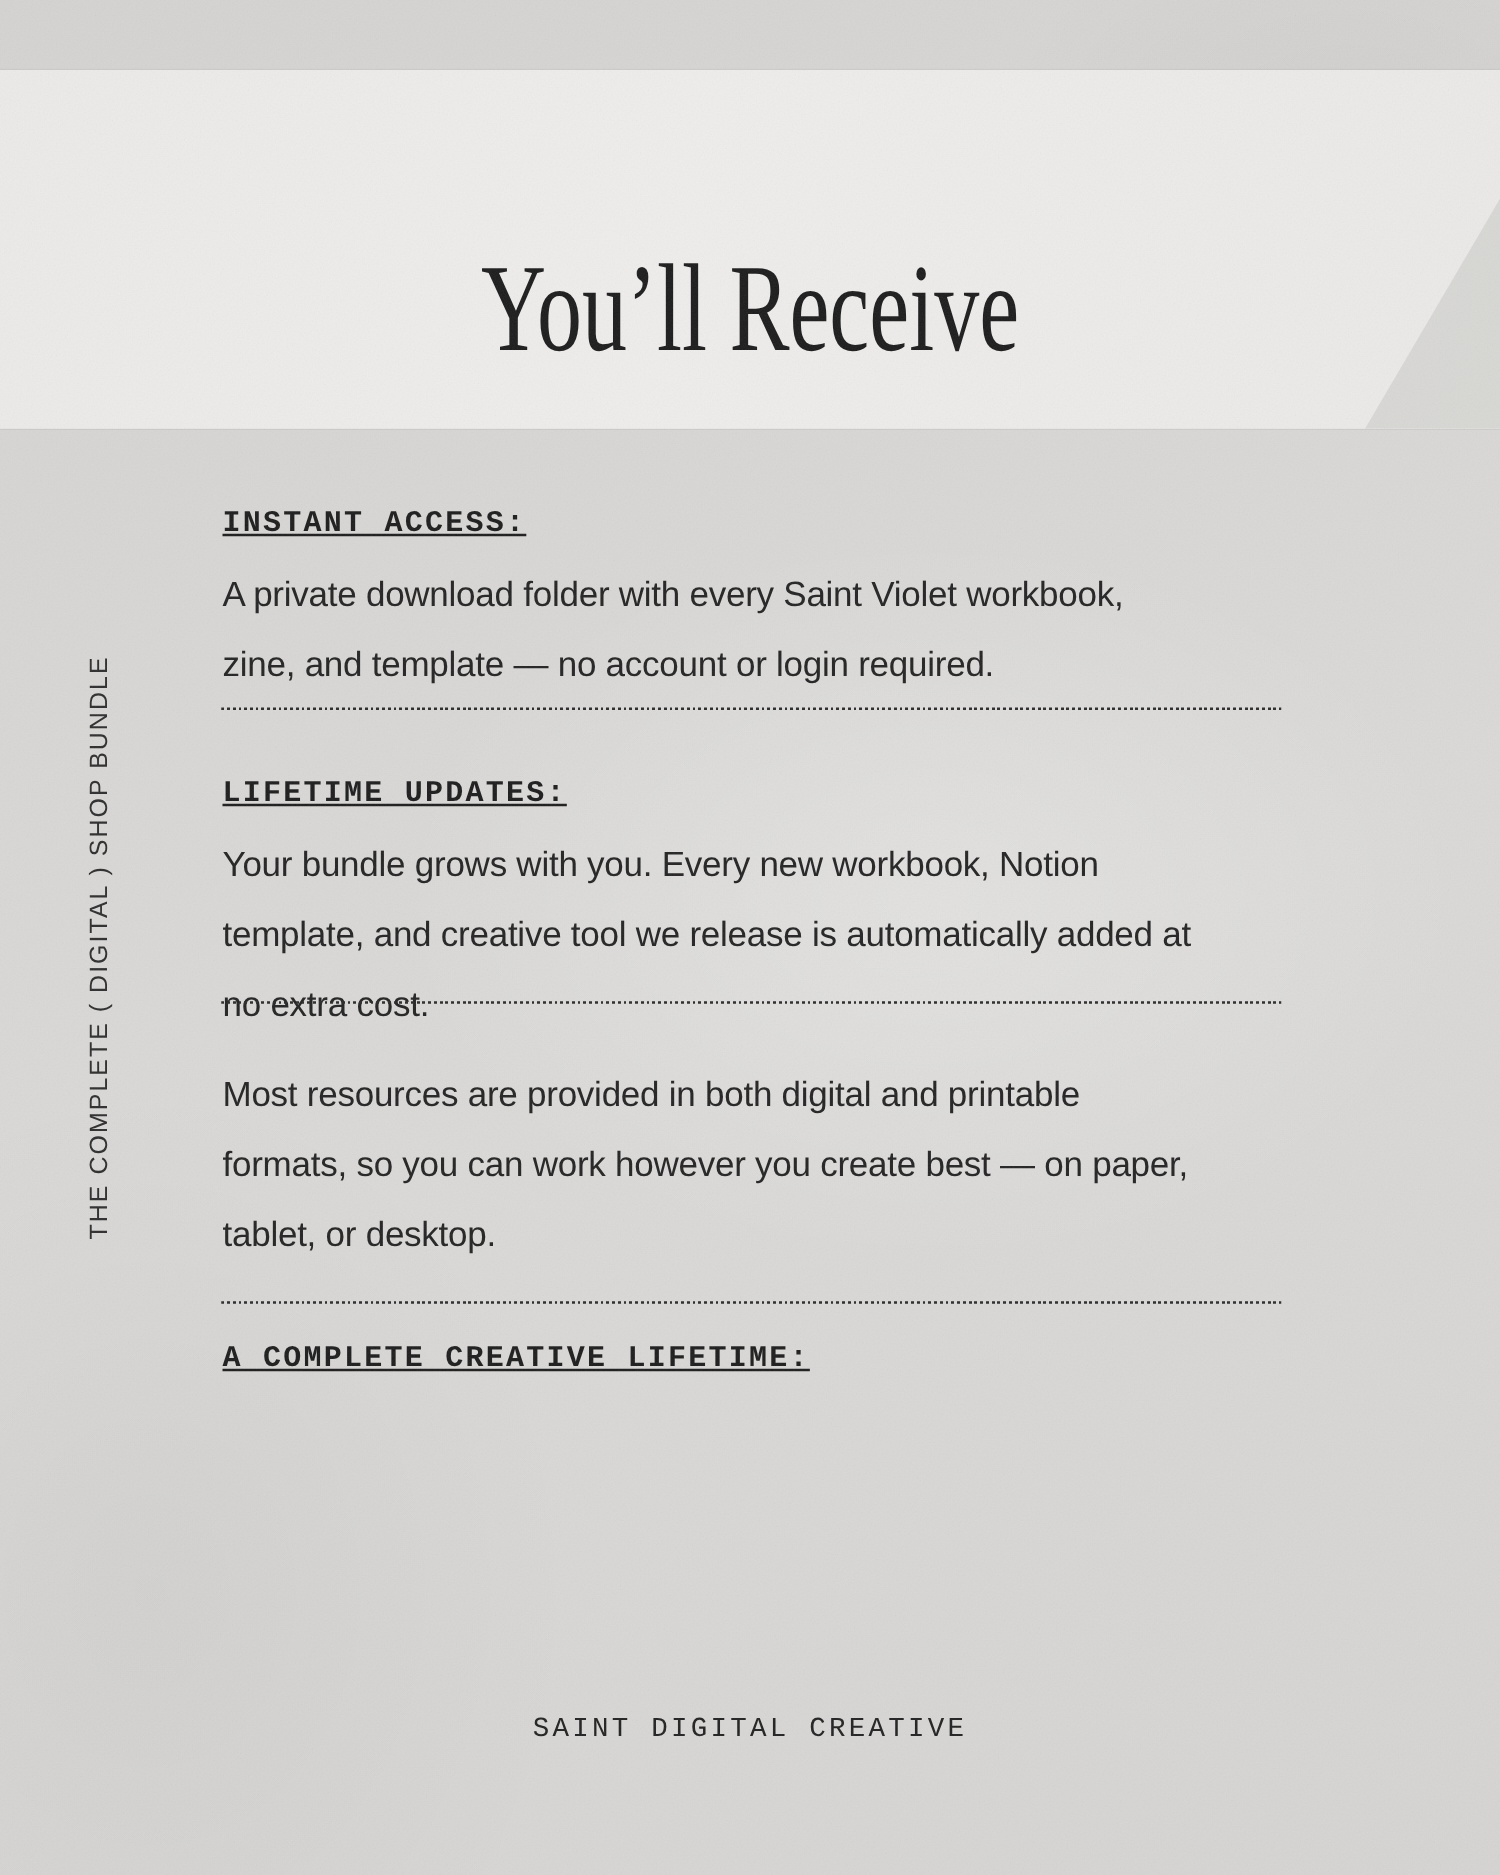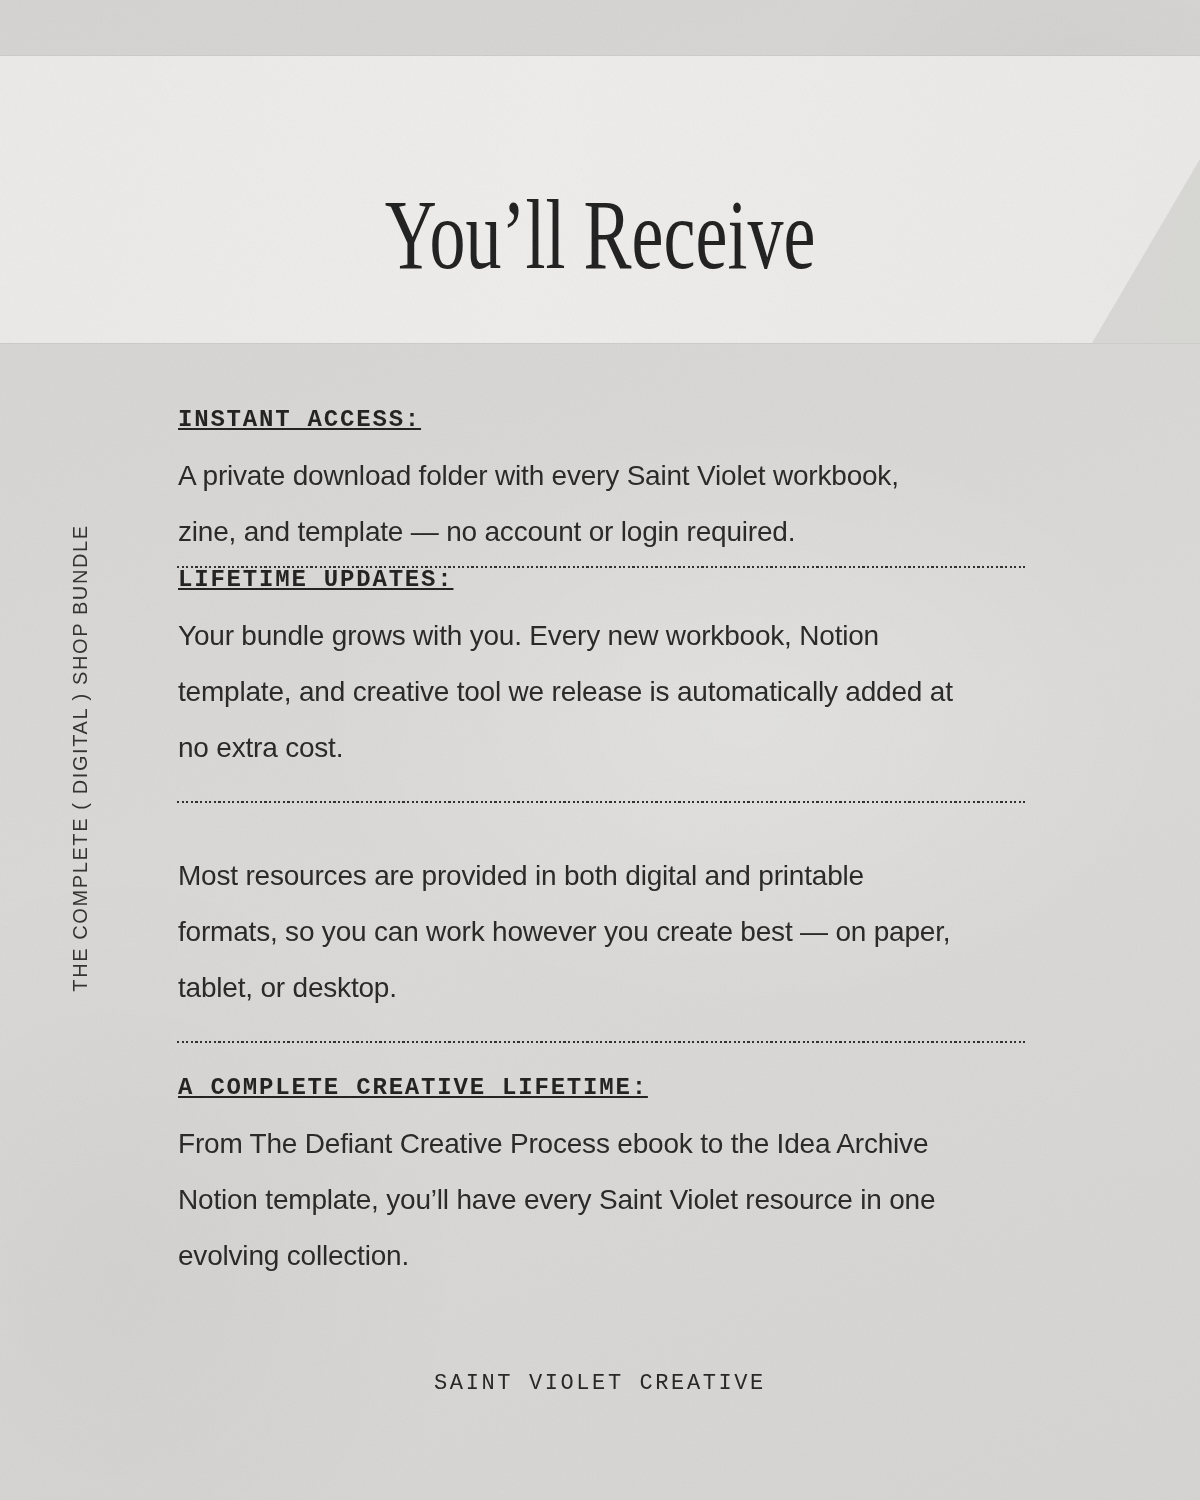--- a/index.html
+++ b/index.html
@@ -20,32 +20,32 @@
     position:absolute;left:0;top:56px;width:1200px;height:287px;
     background:linear-gradient(100deg,#eceae9 0%,#efedec 45%,#eae9e7 100%);
     box-shadow:0 1px 0 rgba(0,0,0,.05), 0 -1px 0 rgba(0,0,0,.04);
   }
   .band-fold{
     position:absolute;right:0;bottom:0;width:108px;height:184px;
     background:rgba(150,148,145,.22);
     clip-path:polygon(100% 0,100% 100%,0 100%);
   }
   .title{
-    position:absolute;left:0;top:180px;width:1200px;margin:0;
+    position:absolute;left:0;top:192px;width:1200px;margin:0;
     text-align:center;font-family:"Liberation Serif","DejaVu Serif",serif;
     font-weight:400;font-size:100px;line-height:110px;color:#1c1c1c;
   }
   .title-inner{display:inline-block;transform:scaleX(.72);transform-origin:50% 50%;white-space:nowrap;}
   .side-label{
     position:absolute;left:80px;top:758px;
     transform:translate(-50%,-50%) rotate(-90deg);
     white-space:nowrap;font-size:20px;letter-spacing:1.6px;color:#2e2e2e;
   }
   .section{position:absolute;left:178px;width:852px;}
-  .s1{top:404px;} .s2{top:564px;} .s3{top:836px;} .s4{top:1072px;}
+  .s1{top:404px;} .s2{top:620px;} .s3{top:836px;} .s4{top:1072px;}
   .sec-heading{
     margin:0;font-family:"Liberation Mono","DejaVu Sans Mono",monospace;
     font-weight:700;font-size:24px;line-height:32px;letter-spacing:1.8px;color:#1d1d1d;text-decoration:underline;
   }
   .sec-body{
     margin:12px 0 0 0;font-size:28px;line-height:56px;letter-spacing:-.2px;
     color:#242424;white-space:pre-line;
   }
   .divider{
     position:absolute;left:177px;width:848px;height:2px;
@@ -89,26 +89,23 @@
 
   <section class="section s3">
     <p class="sec-body">Most resources are provided in both digital and printable
 formats, so you can work however you create best — on paper,
 tablet, or desktop.</p>
   </section>
   <div class="divider d3"></div>
 
   <section class="section s4">
     <h2 class="sec-heading">A COMPLETE CREATIVE LIFETIME:</h2>
-    <p class="sec-body">From The Defiant Creative Process ebook to the Idea Archive
-Notion template, you’ll have every Saint Violet resource in one
-evolving collection.</p>
   </section>
 
-  <div class="footer">SAINT VIOLET CREATIVE</div>
+  <div class="footer">SAINT DIGITAL CREATIVE</div>
 
   <svg class="noise" width="1200" height="1500" xmlns="http://www.w3.org/2000/svg">
     <filter id="grain">
       <feTurbulence type="fractalNoise" baseFrequency="0.8" numOctaves="2" stitchTiles="stitch"></feTurbulence>
       <feColorMatrix type="saturate" values="0"></feColorMatrix>
     </filter>
     <rect width="1200" height="1500" filter="url(#grain)" opacity="0.085"></rect>
   </svg>
 
 </div>

